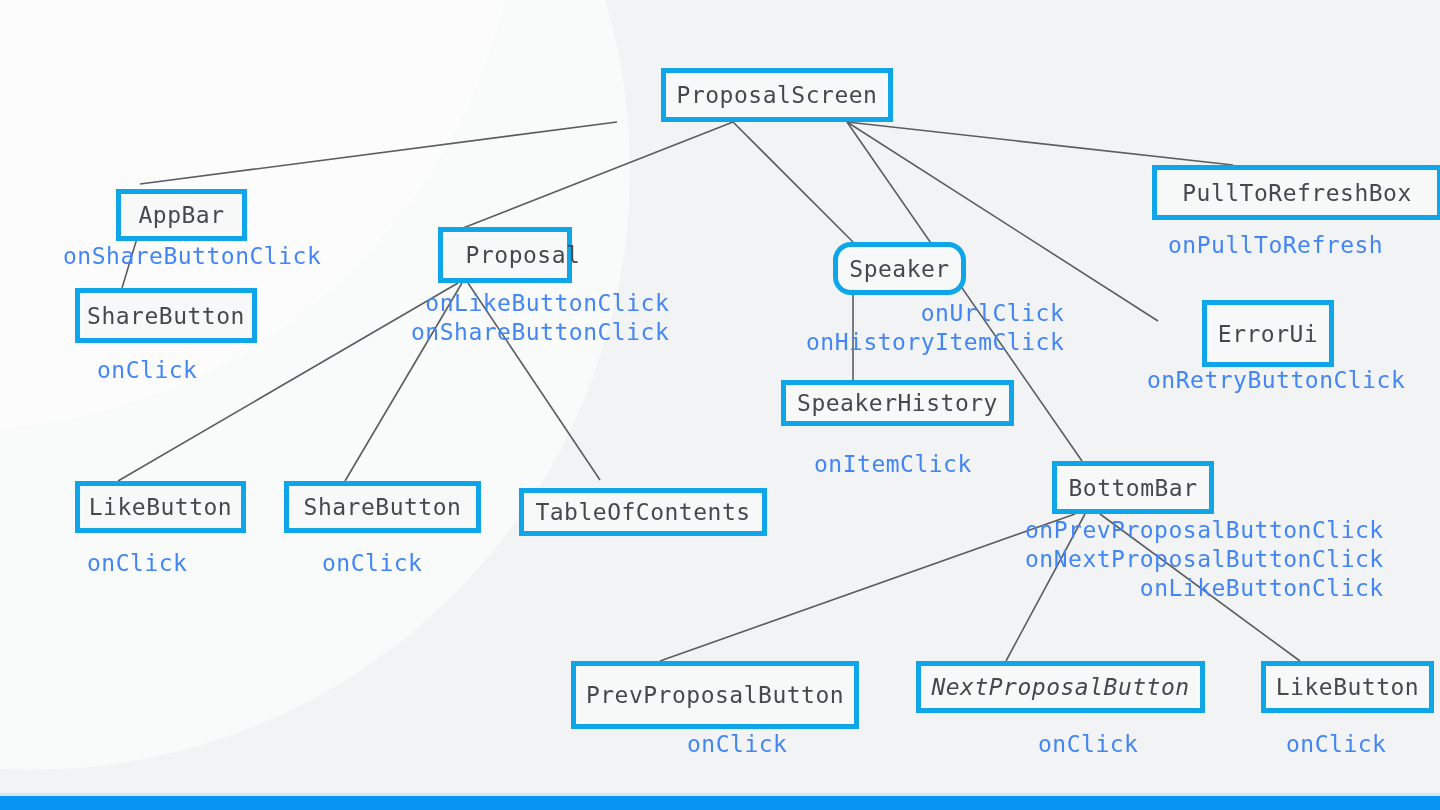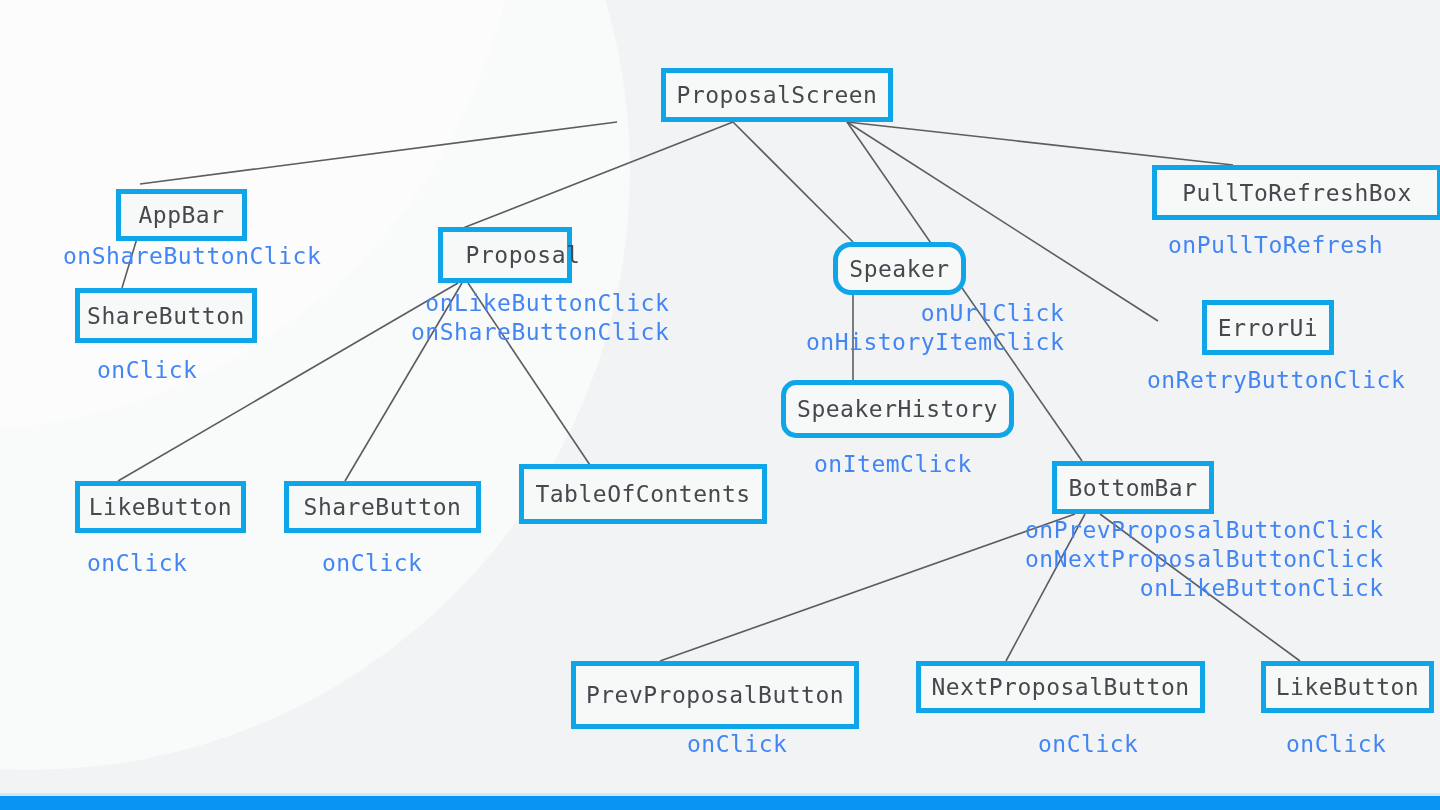--- a/index.html
+++ b/index.html
@@ -51,28 +51,28 @@
   <line x1="1085" y1="514" x2="1006" y2="661"></line>
   <line x1="1100" y1="514" x2="1300" y2="661"></line>
 </svg>
 
 <div class="node" style="left:617px;top:68px;width:232px;height:54px;">ProposalScreen</div>
 <div class="node" style="left:72px;top:189px;width:131px;height:52px;">AppBar</div>
 <div class="node" style="left:31px;top:288px;width:182px;height:55px;">ShareButton</div>
 <div class="node" style="left:394px;top:227px;width:134px;height:56px;padding-left:36px;">Proposal</div>
 <div class="node" style="left:31px;top:481px;width:171px;height:52px;">LikeButton</div>
 <div class="node" style="left:240px;top:481px;width:197px;height:52px;">ShareButton</div>
-<div class="node" style="left:475px;top:464px;width:248px;height:60px;">TableOfContents</div>
+<div class="node" style="left:475px;top:488px;width:248px;height:48px;">TableOfContents</div>
 <div class="node" style="left:789px;top:242px;width:133px;height:53px;border-radius:18px;">Speaker</div>
-<div class="node" style="left:737px;top:380px;width:233px;height:58px;border-radius:15px;">SpeakerHistory</div>
+<div class="node" style="left:737px;top:380px;width:233px;height:46px;">SpeakerHistory</div>
 <div class="node" style="left:1108px;top:165px;width:290px;height:55px;">PullToRefreshBox</div>
-<div class="node" style="left:1158px;top:300px;width:132px;height:55px;">ErrorUi</div>
+<div class="node" style="left:1158px;top:300px;width:132px;height:67px;">ErrorUi</div>
 <div class="node" style="left:1008px;top:461px;width:162px;height:53px;">BottomBar</div>
 <div class="node" style="left:527px;top:661px;width:288px;height:68px;">PrevProposalButton</div>
-<div class="node" style="left:872px;top:661px;width:289px;height:52px;">NextProposalButton</div>
+<div class="node" style="left:872px;top:661px;width:289px;height:52px;font-style:italic;">NextProposalButton</div>
 <div class="node" style="left:1217px;top:661px;width:173px;height:52px;">LikeButton</div>
 
 <div class="evt" style="left:63px;top:242px;">onShareButtonClick</div>
 <div class="evt" style="left:97px;top:356px;">onClick</div>
 <div class="evt" style="left:411px;top:289px;">onLikeButtonClick
 onShareButtonClick</div>
 <div class="evt" style="left:87px;top:549px;">onClick</div>
 <div class="evt" style="left:322px;top:549px;">onClick</div>
 <div class="evt" style="left:806px;top:299px;">onUrlClick
 onHistoryItemClick</div>

